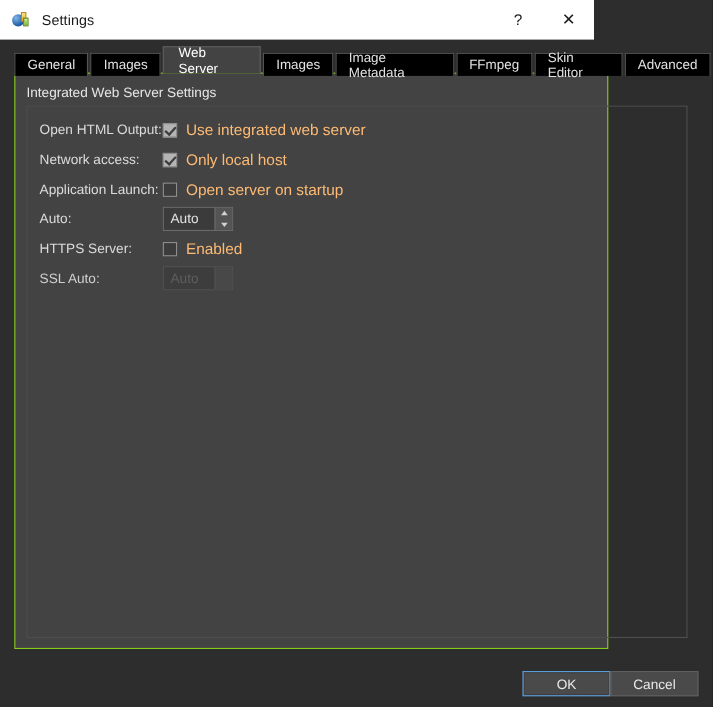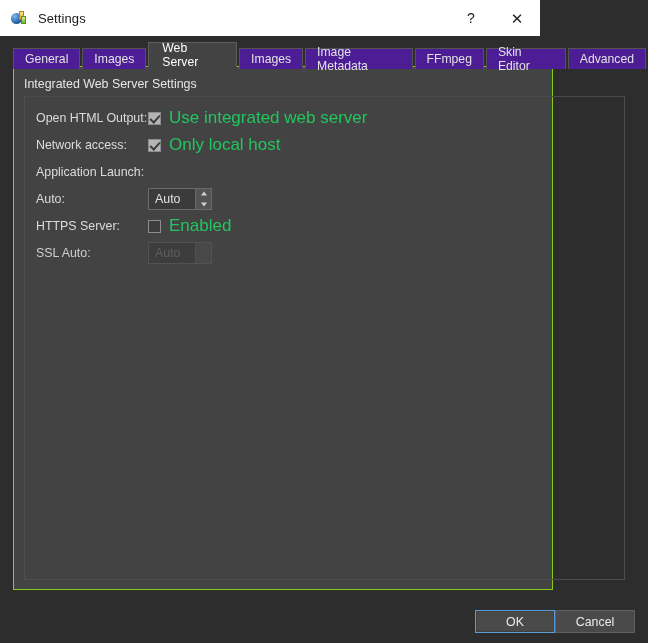--- a/index.html
+++ b/index.html
@@ -94,21 +94,21 @@
     align-items: flex-end;
     z-index: 3;
   }
   .tab {
     height: 21px;
     padding: 0 11px;
     display: flex;
     align-items: center;
     font-size: 12.2px;
     color: #e2e2e2;
-    background: #4c1d95;
+    background: #000000;
     border: 1px solid #545454;
     border-bottom: none;
     box-sizing: border-box;
     margin-right: 2px;
     position: relative;
     top: 2px;
   }
   .tab.selected {
     background: #434343;
     color: #ffffff;
@@ -190,22 +190,22 @@
     width: 4px; height: 8px;
     border: solid #3c3c3c;
     border-width: 0 2px 2px 0;
     transform: rotate(42deg);
   }
   .checkbox.off {
     background: #3c3c3c;
     border: 1px solid #8d8d8d;
   }
   .cb-text {
-    font-size: 17px;
-    color: #22c55e;
+    font-size: 14px;
+    color: #fdba74;
     white-space: nowrap;
   }
 
   
   .spin {
     width: 64px;
     height: 22px;
     background: #3b3b3b;
     border: 1px solid #6a6a6a;
     box-sizing: border-box;
@@ -337,20 +337,24 @@
       <div class="row">
         <div class="row-label">Network access:</div>
         <div class="cb-wrap">
           <div class="checkbox on"></div>
           <div class="cb-text">Only local host</div>
         </div>
       </div>
 
       <div class="row">
         <div class="row-label">Application Launch:</div>
+        <div class="cb-wrap">
+          <div class="checkbox off"></div>
+          <div class="cb-text">Open server on startup</div>
+        </div>
       </div>
 
       <div class="row">
         <div class="row-label">Auto:</div>
         <div class="spin">
           <div class="spin-value">Auto</div>
           <div class="spin-btns">
             <div class="spin-up"></div>
             <div class="spin-dn"></div>
           </div>

